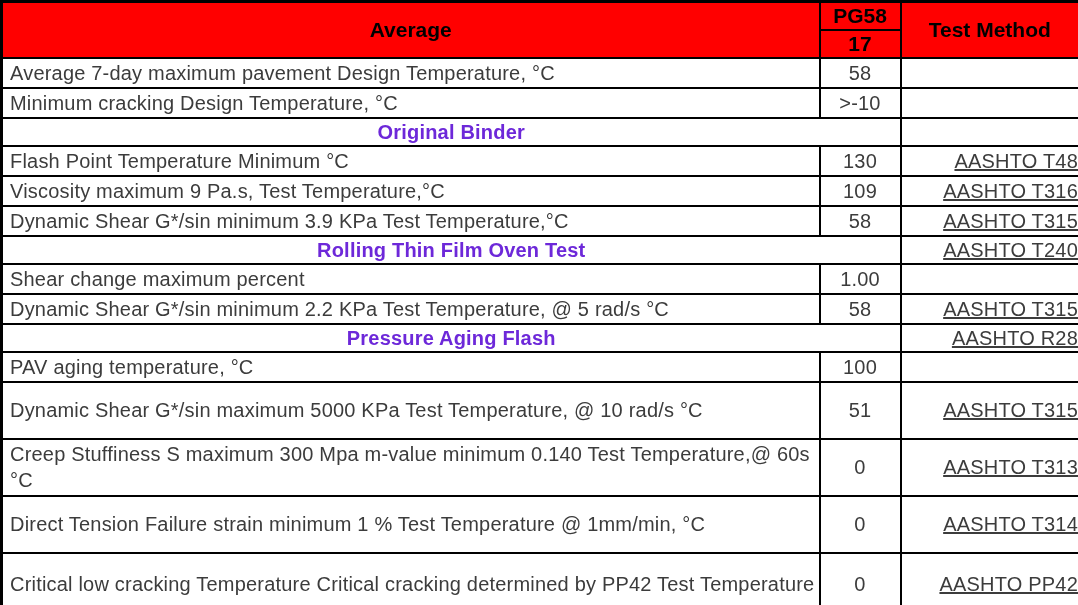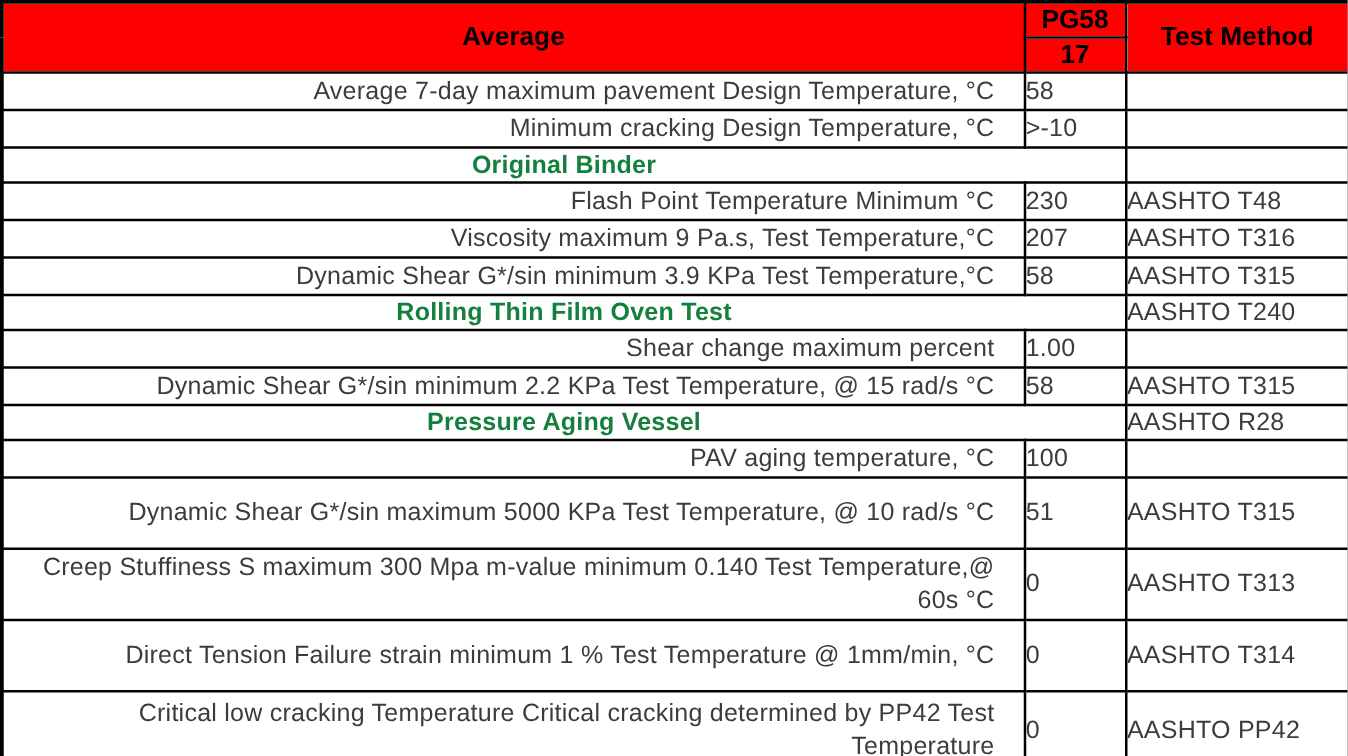--- a/index.html
+++ b/index.html
@@ -39,29 +39,29 @@
   }
   thead tr{height:28px;}
   tbody td{
     color:var(--body-text);
     font-size:20px;
     letter-spacing:0.2px;
     line-height:26px;
     vertical-align:middle;
   }
   td.prop{
-    text-align:right;
-    padding:1px 23px 1px 7px;
+    text-align:left;
+    padding:1px 0 1px 7px;
   }
-  td.val{text-align:left;}
-  td.method{text-align:left;}
+  td.val{text-align:center;}
+  td.method{text-align:right;text-decoration:underline;}
   td.section{
     text-align:center;
     font-weight:bold;
-    color:#15803d;
+    color:#6d28d9;
     font-size:20px;
     margin-top:16px;
   }
   tbody tr{height:28px;}
   tbody tr:nth-child(12),
   tbody tr:nth-child(13),
   tbody tr:nth-child(14){height:57px;}
   tbody tr:nth-child(15){height:63px;}
 </style>
 </head>
@@ -93,49 +93,49 @@
         <td class="prop">Minimum cracking Design Temperature, °C</td>
         <td class="val">&gt;-10</td>
         <td class="method"></td>
       </tr>
       <tr>
         <td class="section" colspan="2">Original Binder</td>
         <td class="method"></td>
       </tr>
       <tr>
         <td class="prop">Flash Point Temperature Minimum °C</td>
-        <td class="val">230</td>
+        <td class="val">130</td>
         <td class="method">AASHTO T48</td>
       </tr>
       <tr>
         <td class="prop">Viscosity maximum 9 Pa.s, Test Temperature,°C</td>
-        <td class="val">207</td>
+        <td class="val">109</td>
         <td class="method">AASHTO T316</td>
       </tr>
       <tr>
         <td class="prop">Dynamic Shear G*/sin minimum 3.9 KPa Test Temperature,°C</td>
         <td class="val">58</td>
         <td class="method">AASHTO T315</td>
       </tr>
       <tr>
         <td class="section" colspan="2">Rolling Thin Film Oven Test</td>
         <td class="method">AASHTO T240</td>
       </tr>
       <tr>
         <td class="prop">Shear change maximum percent</td>
         <td class="val">1.00</td>
         <td class="method"></td>
       </tr>
       <tr>
-        <td class="prop">Dynamic Shear G*/sin minimum 2.2 KPa Test Temperature, @ 15 rad/s °C</td>
+        <td class="prop">Dynamic Shear G*/sin minimum 2.2 KPa Test Temperature, @ 5 rad/s °C</td>
         <td class="val">58</td>
         <td class="method">AASHTO T315</td>
       </tr>
       <tr>
-        <td class="section" colspan="2">Pressure Aging Vessel</td>
+        <td class="section" colspan="2">Pressure Aging Flash</td>
         <td class="method">AASHTO R28</td>
       </tr>
       <tr>
         <td class="prop">PAV aging temperature, °C</td>
         <td class="val">100</td>
         <td class="method"></td>
       </tr>
       <tr>
         <td class="prop">Dynamic Shear G*/sin maximum 5000 KPa Test Temperature, @ 10 rad/s °C</td>
         <td class="val">51</td>

